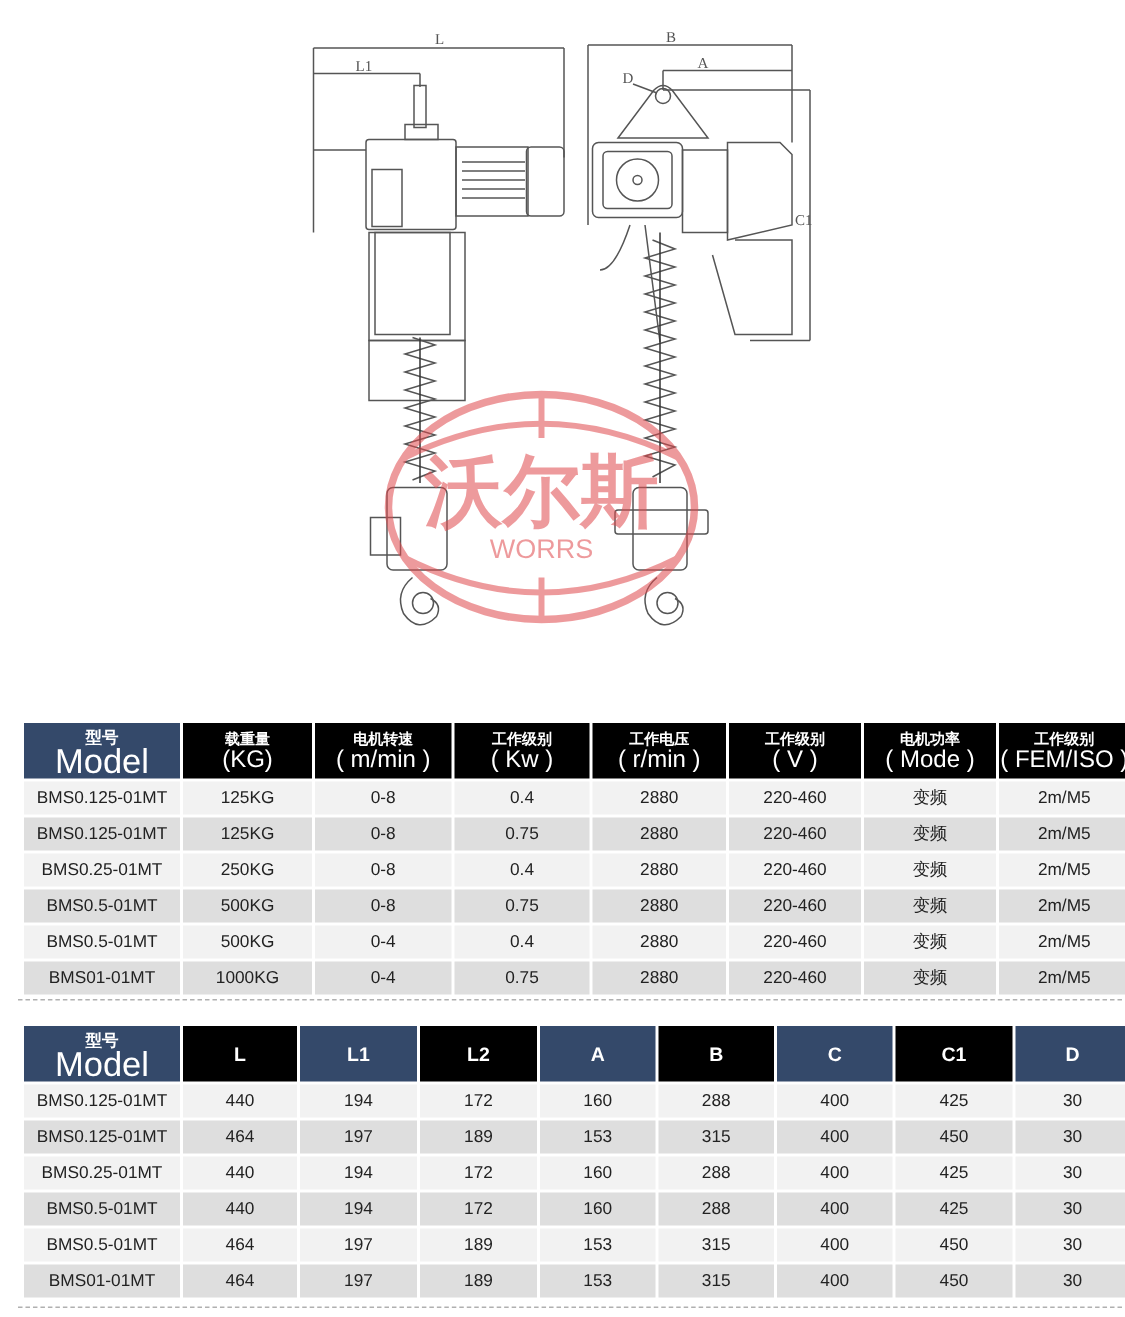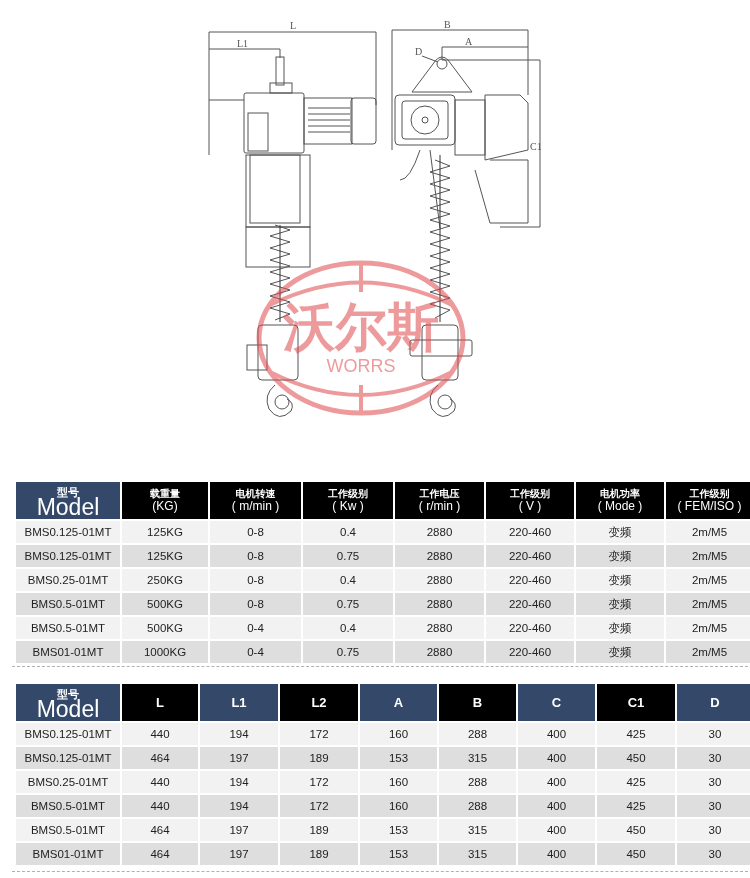--- a/index.html
+++ b/index.html
@@ -7,21 +7,21 @@
   body { font-family: "Liberation Sans", "DejaVu Sans", sans-serif; color: #333; position: relative; }
 
   .drawing { position: absolute; left: 190px; top: 0; width: 380px; height: 460px; }
   .drawing svg { width: 100%; height: 100%; }
 
   .spec-table { position: absolute; left: 14px; width: 735px; border-collapse: separate; border-spacing: 2px 2px; table-layout: fixed; }
   .spec-table th { color: #fff; font-weight: normal; text-align: center; line-height: 14px; font-size: 12px; height: 37px; }
   .spec-table th.navy { background: #34496a; }
   .spec-table th.orange { background: #000000; }
   .spec-table th .cn { display: block; font-size: 10px; font-weight: bold; line-height: 12px; }
-  .spec-table th .en { display: block; font-size: 12px; line-height: 13px; }
+  .spec-table th .en { display: block; font-size: 16px; line-height: 13px; }
   .spec-table th.model .en { font-size: 23px; line-height: 18px; }
   .spec-table th.model .cn { font-size: 11px; }
   .spec-table td { text-align: center; font-size: 11.5px; color: #222; height: 22px; line-height: 22px; }
   .spec-table tr.odd td { background: #f2f2f2; }
   .spec-table tr.even td { background: #dedede; }
   .spec-table th.big { font-size: 13px; font-weight: bold; }
 
   #t1 { top: 480px; }
   #t2 { top: 682px; }
 

